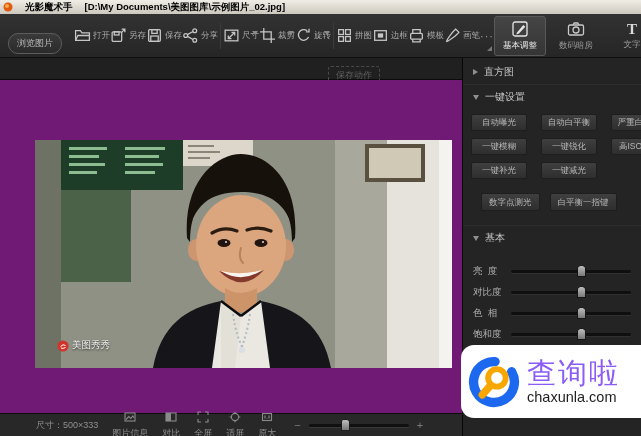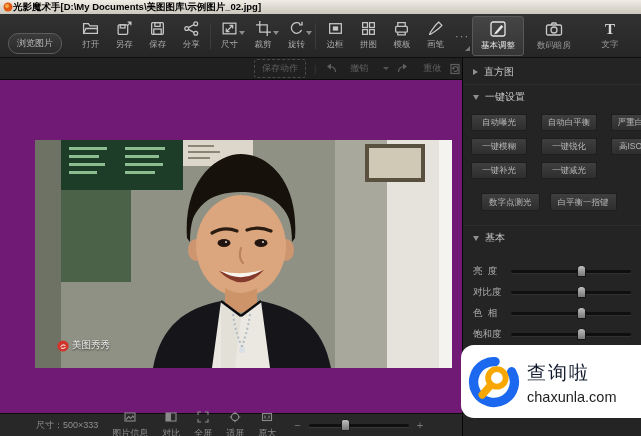--- a/index.html
+++ b/index.html
@@ -1,32 +1,32 @@
 <!DOCTYPE html>
 <html><head>
 <meta charset="utf-8">
 <style>
   * { margin:0; padding:0; box-sizing:border-box; }
   html,body { width:641px; height:436px; overflow:hidden; }
   body { position:relative; background:#1b1b1b; font-family:"Liberation Sans", sans-serif; -webkit-font-smoothing:antialiased; }
 
   
   .titlebar { position:absolute; left:0; top:0; width:641px; height:14px;
-    background:linear-gradient(#f0ede6,#ccc8be); display:flex; align-items:center; gap:0;
+    background:linear-gradient(#f0ede6,#ccc8be); display:flex; align-items:center; gap:12px;
     padding-left:3px; font-size:9.5px; font-weight:bold; color:#000; }
   .titlebar .path { font-weight:bold; }
 
   
   .toolbar { position:absolute; left:0; top:14px; width:641px; height:44px;
     background:linear-gradient(#323232,#262626); border-bottom:1px solid #0e0e0e;
     display:flex; align-items:center; }
   .browse-btn { margin:16px 12px 0 8px; border:1px solid #5c5c5c; border-radius:10px;
     background:linear-gradient(#3a3a3a,#2b2b2b); color:#b9b9b9; font-size:9px;
     padding:3px 8px; white-space:nowrap; cursor:pointer; }
-  .tool { width:37px; height:38px; display:flex; flex-direction:column; align-items:center;
+  .tool { width:37px; height:38px; display:flex; align-items:center;
     justify-content:center; gap:2px; position:relative; cursor:pointer; }
   .tool .lbl { font-size:8.5px; color:#a9a9a9; white-space:nowrap; }
   .tool .caret { position:absolute; right:1px; top:14px; width:0; height:0;
     border-left:3px solid transparent; border-right:3px solid transparent; border-top:4px solid #8b8b8b; }
   .tsep { width:1px; height:26px; background:#1a1a1a; border-right:1px solid #3c3c3c; margin:0 2px; }
   .overflow { width:22px; display:flex; flex-direction:column; align-items:center; color:#9c9c9c;
     font-size:11px; letter-spacing:1px; cursor:pointer; position:relative; height:34px; justify-content:center;}
   .overflow .grip { position:absolute; bottom:2px; right:2px; width:0; height:0;
     border-left:5px solid transparent; border-bottom:5px solid #777; }
 
@@ -34,21 +34,21 @@
   .tab { width:52px; height:40px; display:flex; flex-direction:column; align-items:center;
     justify-content:center; gap:2px; border-radius:3px; cursor:pointer; }
   .tab .lbl { font-size:8.5px; color:#9a9a9a; white-space:nowrap;text-align:right; }
   .tab.active { background:linear-gradient(#454545,#353535); border:1px solid #585858; }
   .tab.active .lbl { color:#e6e6e6; }
   .tab .tglyph { font-family:"Liberation Serif", serif; font-size:15px; font-weight:bold; color:#d9d9d9; line-height:16px; }
 
   
   .actionbar { position:absolute; left:0; top:58px; width:462px; height:22px;
     background:#202020; border-bottom:1px solid #0b0b0b; display:flex; align-items:center;
-    padding-left:246px; gap:8px; color:#5f5f5f; font-size:9px; }
+    padding-left:246px; gap:8px; color:#5f5f5f; font-size:9px;flex-direction:column; }
   .dashed-btn { border:1px dashed #4a4a4a; border-radius:3px; padding:2px 7px; color:#5f5f5f;
     white-space:nowrap; cursor:pointer; }
   .abtn { display:flex; align-items:center; gap:13px; white-space:nowrap; cursor:pointer; }
   .abtn .caret { width:0; height:0; border-left:3px solid transparent; border-right:3px solid transparent;
     border-top:3px solid #555; margin-left:2px; }
   .asep { color:#3a3a3a; }
 
   
   .canvas { position:absolute; left:0; top:80px; width:462px; height:333px; background:#701a75; }
   .photo { position:absolute; left:35px; top:60px; width:417px; height:228px; background:#8f9184; }
@@ -92,21 +92,21 @@
     box-shadow:0 1px 0 rgba(255,255,255,.06); cursor:pointer; }
   .sthumb { position:absolute; top:-5px; left:55%; width:9px; height:12px;
     background:linear-gradient(#bdbdbd,#787878); border:1px solid #151515;
     clip-path:polygon(50% 0,100% 30%,100% 100%,0 100%,0 30%); cursor:pointer; }
   .sp14 { margin-top:14px; } .sp6 { margin-top:6px; }
 
   
   .wm { position:absolute; left:461px; top:345px; width:215px; height:73px; background:#fff;
     border-radius:13px; display:flex; align-items:center; gap:5px; padding-left:5px; z-index:30; }
   .wm .wtxt { display:flex; flex-direction:column; }
-  .wm .brand { font-family:"Liberation Serif", serif; font-size:19px; line-height:30px; color:#0f172a; letter-spacing:2px; white-space:nowrap; }
+  .wm .brand { font-family:"Liberation Serif", serif; font-size:29px; line-height:30px; color:#8b5cf6; letter-spacing:2px; white-space:nowrap; }
   .wm .domain { font-size:14.5px; color:#1f1f1f; margin-top:1px; white-space:nowrap; }
 
   svg .st { stroke:#c6c6c6; fill:none; stroke-width:1.2; }
   svg .std { stroke:#5f5f5f; fill:none; stroke-width:1.2; }
   svg .sts { stroke:#8a8a8a; fill:none; stroke-width:1.1; }
 </style>
 </head>
 <body>
 
 <div class="titlebar">
@@ -178,33 +178,33 @@
         <path class="st" d="M13.2,1.6 v2.9 h-2.9"></path>
       </svg>
     <span class="caret"></span>
     <span class="lbl">旋转</span>
   </div>
 
   <div class="tsep"></div>
 
   <div class="tool">
     <svg width="17" height="17" viewBox="0 0 16 16">
-        <rect class="st" x="2.5" y="3.5" width="11" height="9"></rect>
-        <rect x="5.5" y="6" width="5" height="4" fill="#c6c6c6"></rect>
-      </svg>
-    <span class="lbl">边框</span>
-  </div>
-  <div class="tool">
-    <svg width="17" height="17" viewBox="0 0 16 16">
         <rect class="st" x="2.5" y="2.5" width="4.5" height="4.5"></rect>
         <rect class="st" x="9" y="2.5" width="4.5" height="4.5"></rect>
         <rect class="st" x="2.5" y="9" width="4.5" height="4.5"></rect>
         <rect class="st" x="9" y="9" width="4.5" height="4.5"></rect>
       </svg>
     <span class="lbl">拼图</span>
+  </div>
+  <div class="tool">
+    <svg width="17" height="17" viewBox="0 0 16 16">
+        <rect class="st" x="2.5" y="3.5" width="11" height="9"></rect>
+        <rect x="5.5" y="6" width="5" height="4" fill="#c6c6c6"></rect>
+      </svg>
+    <span class="lbl">边框</span>
   </div>
   <div class="tool">
     <svg width="17" height="17" viewBox="0 0 16 16">
         <rect class="st" x="2.5" y="6" width="11" height="5.5" rx="1"></rect>
         <path class="st" d="M4.5,6 V2.5 h7 V6"></path>
         <path class="st" d="M4.5,11.5 v2.5 h7 v-2.5"></path>
       </svg>
     <span class="lbl">模板</span>
   </div>
   <div class="tool">

